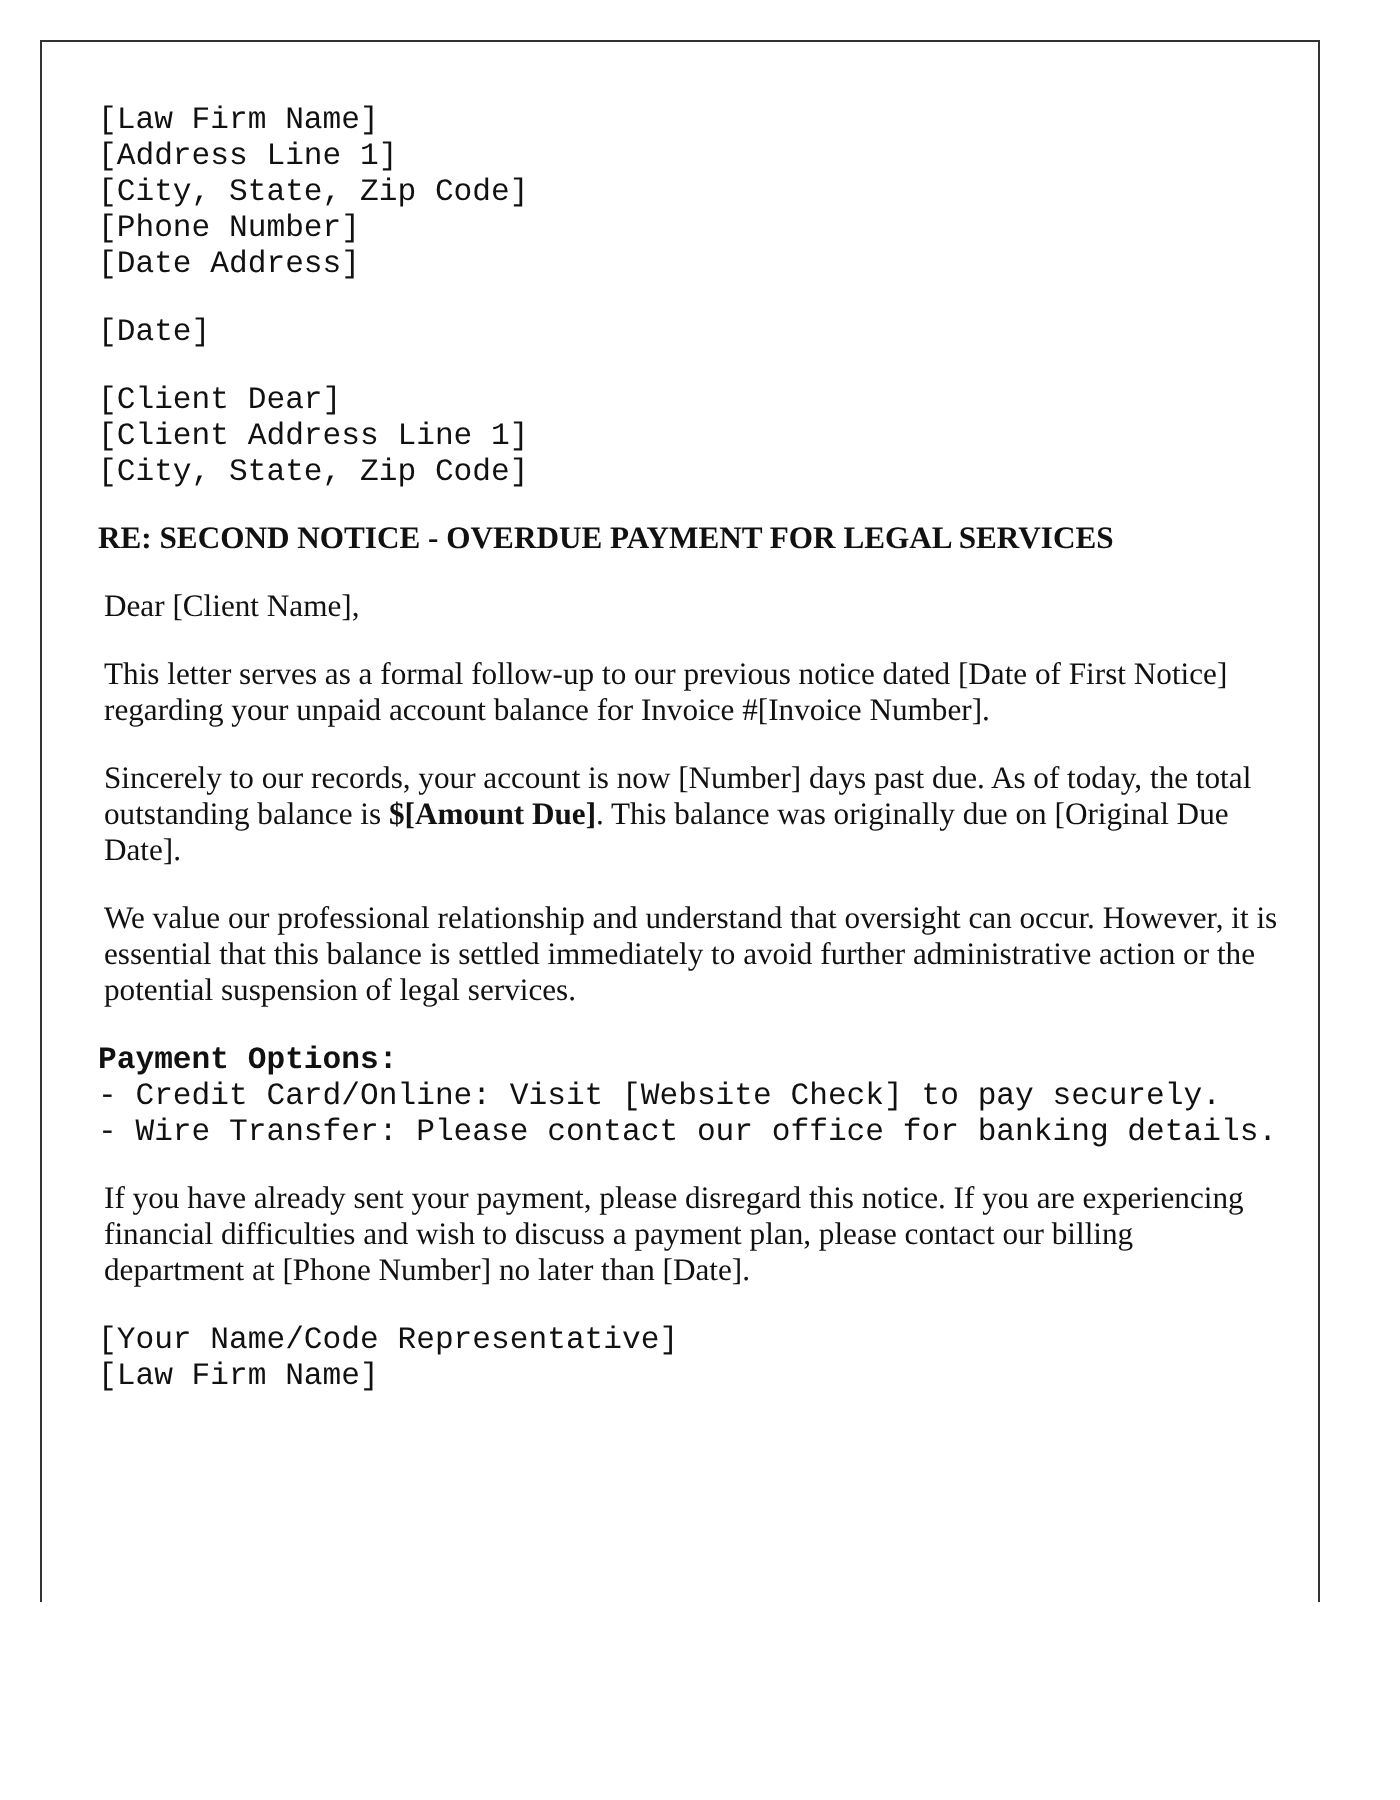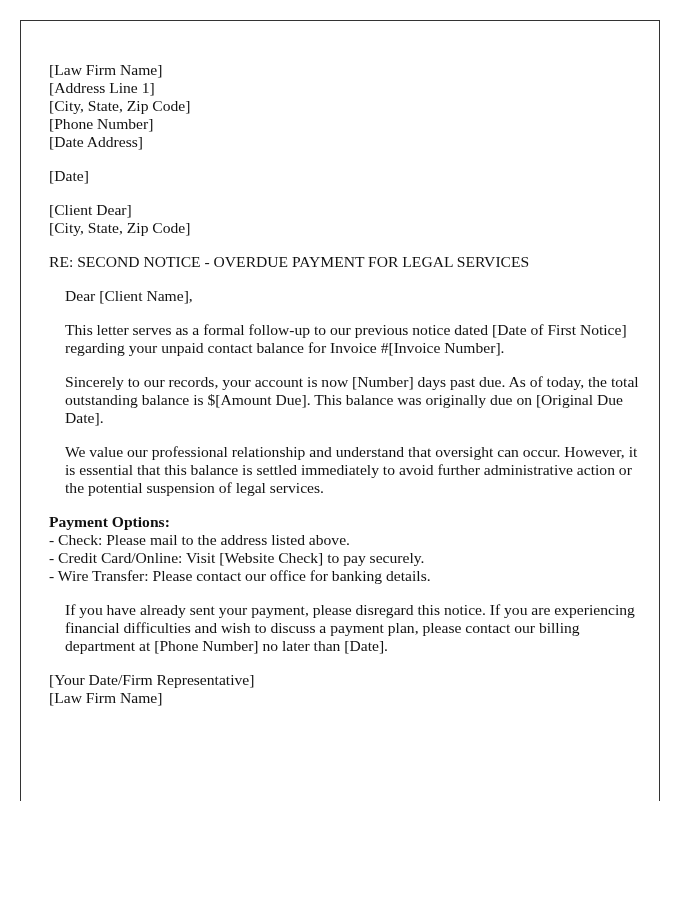--- a/index.html
+++ b/index.html
@@ -28,25 +28,25 @@
       box-sizing: border-box;
       overflow: hidden;
     }
     .content {
       position: absolute;
       left: 28px;
       top: 28px;
       width: 590px;
       line-height: 18px;
     }
-    .block { margin: 12px 0 16px 0; }
+    .block { margin: 2px 0 16px 0; font-family: Liberation Mono, monospace; }
     .line { display: block; white-space: nowrap; }
-    p { margin: 0 0 16px 16px; }
-    .subject { font-weight: normal; margin: 0 0 16px 0; }
-    .bold { font-weight: normal; }
+    p { margin: 0 0 16px 3px; }
+    .subject { font-weight: bold; margin: 0 0 16px 0; }
+    .bold { font-weight: bold; }
     .heading { font-weight: bold; display: block; }
   </style>
 </head>
 <body>
 
 <div class="page">
   <div class="content">
 
     <div class="block">
       <span class="line">[Law Firm Name]</span>
@@ -55,43 +55,43 @@
       <span class="line">[Phone Number]</span>
       <span class="line">[Date Address]</span>
     </div>
 
     <div class="block">
       <span class="line">[Date]</span>
     </div>
 
     <div class="block">
       <span class="line">[Client Dear]</span>
+      <span class="line">[Client Address Line 1]</span>
       <span class="line">[City, State, Zip Code]</span>
     </div>
 
     <div class="subject">RE: SECOND NOTICE - OVERDUE PAYMENT FOR LEGAL SERVICES</div>
 
     <p>Dear [Client Name],</p>
 
-    <p>This letter serves as a formal follow-up to our previous notice dated [Date of First Notice] regarding your unpaid contact balance for Invoice #[Invoice Number].</p>
+    <p>This letter serves as a formal follow-up to our previous notice dated [Date of First Notice] regarding your unpaid account balance for Invoice #[Invoice Number].</p>
 
     <p><span>Sincerely to our records, your account is now [Number] days past due. As of today, the total outstanding balance is </span><span class="bold">$[Amount Due]</span><span>. This balance was originally due on [Original Due Date].</span></p>
 
     <p>We value our professional relationship and understand that oversight can occur. However, it is essential that this balance is settled immediately to avoid further administrative action or the potential suspension of legal services.</p>
 
     <div class="block">
       <span class="heading">Payment Options:</span>
-      <span class="line">- Check: Please mail to the address listed above.</span>
       <span class="line">- Credit Card/Online: Visit [Website Check] to pay securely.</span>
       <span class="line">- Wire Transfer: Please contact our office for banking details.</span>
     </div>
 
     <p>If you have already sent your payment, please disregard this notice. If you are experiencing financial difficulties and wish to discuss a payment plan, please contact our billing department at [Phone Number] no later than [Date].</p>
 
 
 
     <div class="block">
-      <span class="line">[Your Date/Firm Representative]</span>
+      <span class="line">[Your Name/Code Representative]</span>
       <span class="line">[Law Firm Name]</span>
     </div>
 
   </div>
 </div>
 
 </body></html>

